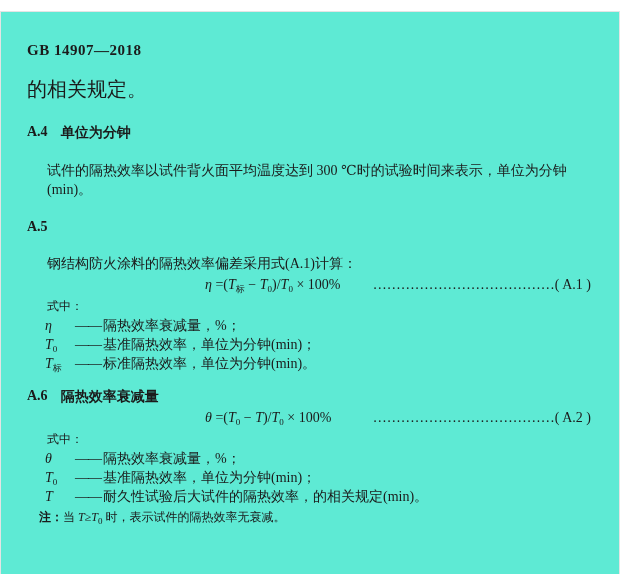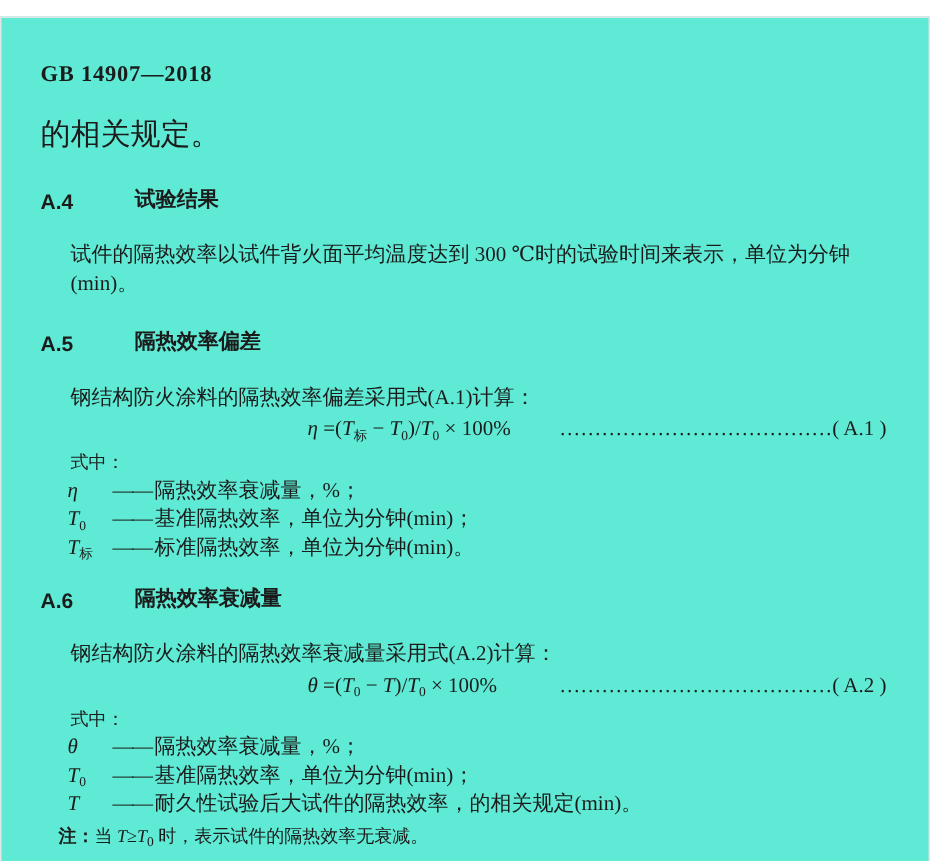--- a/index.html
+++ b/index.html
@@ -17,23 +17,23 @@
     padding: 30px 28px 16px 26px;
     overflow: hidden;
     margin-top: 11px;
   }
   .std-num {
     font-size: 15px; font-weight: bold;
     letter-spacing: 0.5px;
   }
   .intro { margin-top: 17px; font-size: 20px; }
   .sec-heading {
-    font-family: Liberation Sans, sans-serif;
+    font-family: Liberation Serif, serif;
     font-size: 14px; font-weight: bold;
-    display: flex; align-items: flex-end; gap: 28px;
+    display: flex; align-items: flex-start;
   }
   .sec-heading .sec-id { margin-right: 13px; }
   .h-a4 { margin-top: 21px; }
   .h-a5 { margin-top: 20px; }
   .h-a6 { margin-top: 15px; }
   .para { margin-top: 19px; margin-left: 20px; font-size: 14px; line-height: 19px; }
   .formula-row {
     margin-top: 2px;
     display: flex; align-items: flex-start;
     font-size: 14px; line-height: 19px;
@@ -70,27 +70,26 @@
 <body>
 
 <div class="doc">
 
   <div class="std-num">GB 14907—2018</div>
 
   <p class="intro">的相关规定。</p>
 
   <h2 class="sec-heading h-a4">
     <span class="sec-id">A.4</span>
-    <span class="sec-title">试验结果</span>
+    <span class="sec-title">单位为分钟</span>
   </h2>
   <p class="para">试件的隔热效率以试件背火面平均温度达到 300 ℃时的试验时间来表示，单位为分钟(min)。</p>
 
   <h2 class="sec-heading h-a5">
     <span class="sec-id">A.5</span>
-    <span class="sec-title">隔热效率偏差</span>
   </h2>
   <p class="para">钢结构防火涂料的隔热效率偏差采用式(A.1)计算：</p>
 
   <div class="formula-row">
     <span class="expr"><span class="var">η</span><span> =(</span><span class="var">T</span><sub>标</sub><span> − </span><span class="var">T</span><sub>0</sub><span>)/</span><span class="var">T</span><sub>0</sub><span> × 100%</span></span>
     <span class="leader">…………………………………</span>
     <span class="eq-label">( A.1 )</span>
   </div>
 
   <p class="where">式中：</p>
@@ -108,21 +107,20 @@
   <div class="def-line">
     <span class="def-sym"><span class="var">T</span><sub>标</sub></span>
     <span class="def-dash">——</span>
     <span class="def-desc">标准隔热效率，单位为分钟(min)。</span>
   </div>
 
   <h2 class="sec-heading h-a6">
     <span class="sec-id">A.6</span>
     <span class="sec-title">隔热效率衰减量</span>
   </h2>
-  <p class="para">钢结构防火涂料的隔热效率衰减量采用式(A.2)计算：</p>
 
   <div class="formula-row">
     <span class="expr"><span class="var">θ</span><span> =(</span><span class="var">T</span><sub>0</sub><span> − </span><span class="var">T</span><span>)/</span><span class="var">T</span><sub>0</sub><span> × 100%</span></span>
     <span class="leader">…………………………………</span>
     <span class="eq-label">( A.2 )</span>
   </div>
 
   <p class="where">式中：</p>
 
   <div class="def-line">

